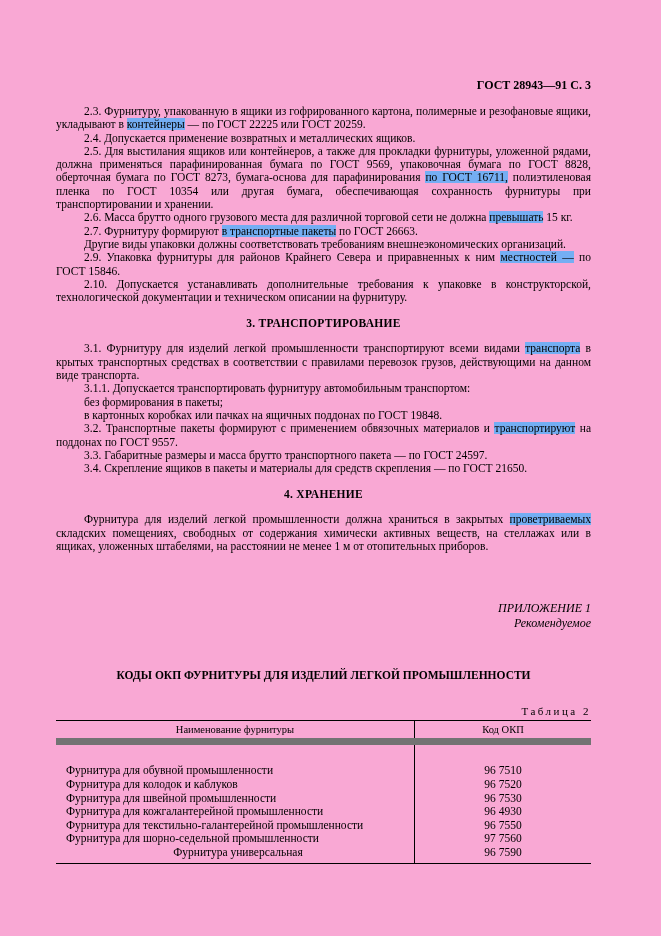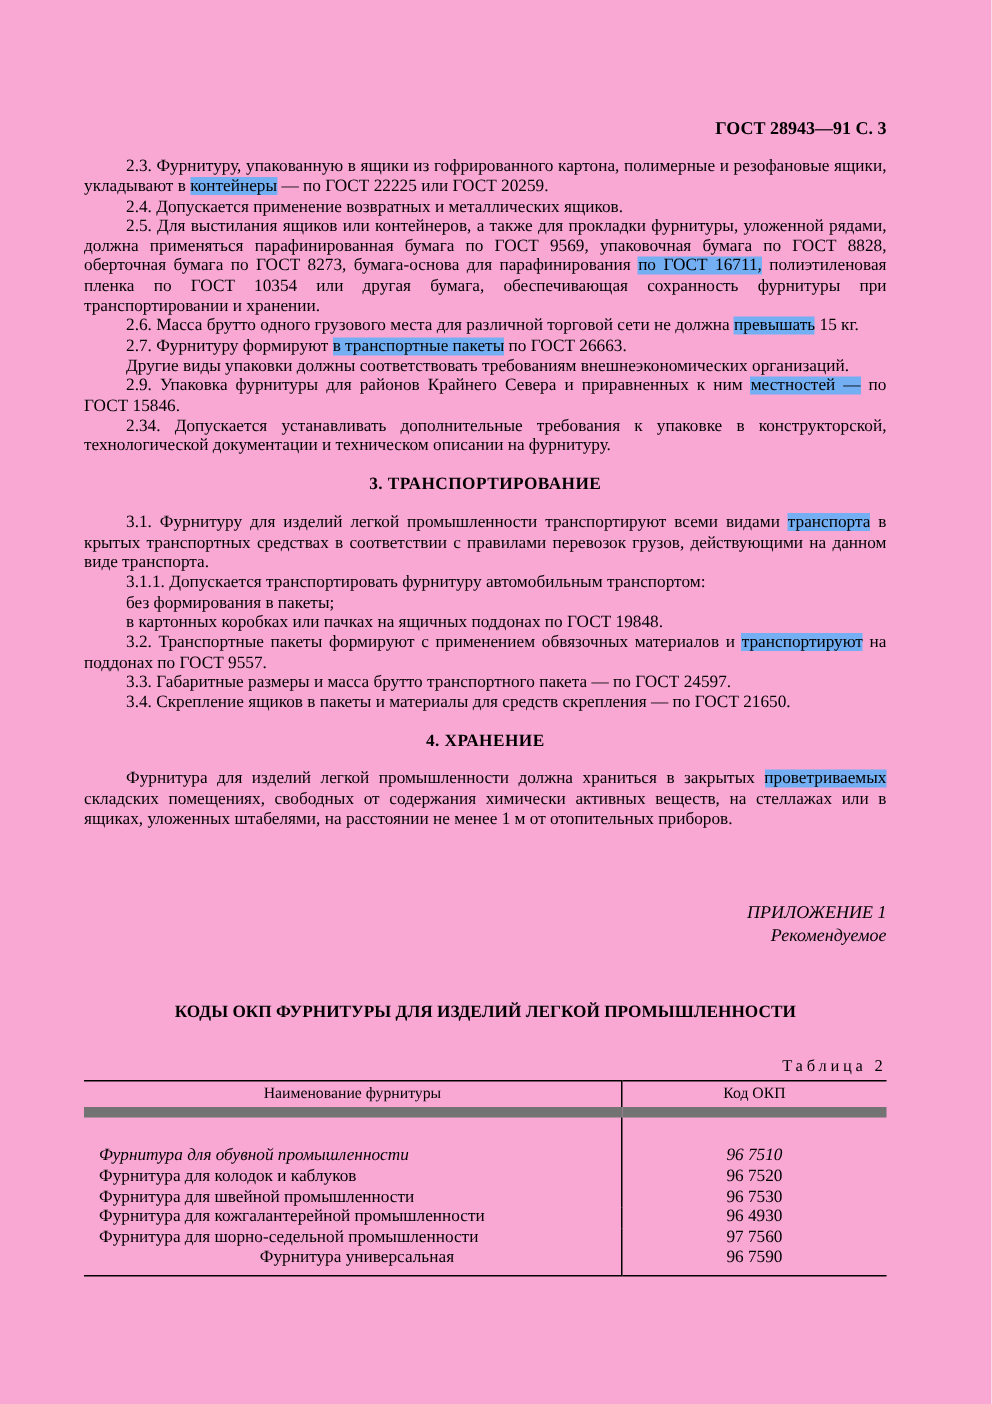--- a/index.html
+++ b/index.html
@@ -69,39 +69,39 @@
     font-size: 10.5px;
     text-align: center;
     padding: 3px 4px;
     border-bottom: 7px solid #737373;
   }
   table.okp th.name-head, table.okp td.name-cell { border-right: 1px solid #000; }
   table.okp th.name-head { width: 67%; }
   table.okp td { padding: 0 4px; line-height: 13.6px; }
   table.okp td.name-cell { text-align: left; padding-left: 10px; }
   table.okp td.code-cell { text-align: center; }
-  table.okp tbody tr:first-child td { padding-top: 19px; font-style: italic; }
+  table.okp tbody tr:first-child td { padding-top: 19px; }
   table.okp tbody tr:last-child td { padding-bottom: 4px; text-align: center; }
 </style>
 </head>
 <body>
 
 <div class="page">
 
   <div class="doc-header">ГОСТ 28943—91 С. 3</div>
 
   <div class="body-blocks">
       <p class="para"><span>2.3. Фурнитуру, упакованную в ящики из гофрированного картона, полимерные и резофановые ящики, укладывают в </span><span class="hl">контейнеры</span><span> — по ГОСТ 22225 или ГОСТ 20259.</span></p>
       <p class="para"><span>2.4. Допускается применение возвратных и металлических ящиков.</span></p>
       <p class="para"><span>2.5. Для выстилания ящиков или контейнеров, а также для прокладки фурнитуры, уложенной рядами, должна применяться парафинированная бумага по ГОСТ 9569, упаковочная бумага по ГОСТ 8828, оберточная бумага по ГОСТ 8273, бумага-основа для парафинирования </span><span class="hl">по ГОСТ 16711,</span><span> полиэтиленовая пленка по ГОСТ 10354 или другая бумага, обеспечивающая сохранность фурнитуры при транспортировании и хранении.</span></p>
       <p class="para"><span>2.6. Масса брутто одного грузового места для различной торговой сети не должна </span><span class="hl">превышать</span><span> 15 кг.</span></p>
       <p class="para"><span>2.7. Фурнитуру формируют </span><span class="hl">в транспортные пакеты</span><span> по ГОСТ 26663.</span></p>
       <p class="para"><span>Другие виды упаковки должны соответствовать требованиям внешнеэкономических организаций.</span></p>
       <p class="para"><span>2.9. Упаковка фурнитуры для районов Крайнего Севера и приравненных к ним </span><span class="hl">местностей —</span><span> по ГОСТ 15846.</span></p>
-      <p class="para"><span>2.34. Допускается устанавливать дополнительные требования к упаковке в конструкторской, технологической документации и техническом описании на фурнитуру.</span></p>
+      <p class="para"><span>2.10. Допускается устанавливать дополнительные требования к упаковке в конструкторской, технологической документации и техническом описании на фурнитуру.</span></p>
       <div class="sec-heading"><span>3. ТРАНСПОРТИРОВАНИЕ</span></div>
       <p class="para"><span>3.1. Фурнитуру для изделий легкой промышленности транспортируют всеми видами </span><span class="hl">транспорта</span><span> в крытых транспортных средствах в соответствии с правилами перевозок грузов, действующими на данном виде транспорта.</span></p>
       <p class="para"><span>3.1.1. Допускается транспортировать фурнитуру автомобильным транспортом:</span></p>
       <p class="para"><span>без формирования в пакеты;</span></p>
       <p class="para"><span>в картонных коробках или пачках на ящичных поддонах по ГОСТ 19848.</span></p>
       <p class="para"><span>3.2. Транспортные пакеты формируют с применением обвязочных материалов и </span><span class="hl">транспортируют</span><span> на поддонах по ГОСТ 9557.</span></p>
       <p class="para"><span>3.3. Габаритные размеры и масса брутто транспортного пакета — по ГОСТ 24597.</span></p>
       <p class="para"><span>3.4. Скрепление ящиков в пакеты и материалы для средств скрепления — по ГОСТ 21650.</span></p>
       <div class="sec-heading"><span>4. ХРАНЕНИЕ</span></div>
       <p class="para"><span>Фурнитура для изделий легкой промышленности должна храниться в закрытых </span><span class="hl">проветриваемых</span><span> складских помещениях, свободных от содержания химически активных веществ, на стеллажах или в ящиках, уложенных штабелями, на расстоянии не менее 1 м от отопительных приборов.</span></p>
@@ -134,20 +134,24 @@
         </tr>
         <tr>
           <td class="name-cell">Фурнитура для швейной промышленности</td>
           <td class="code-cell">96 7530</td>
         </tr>
         <tr>
           <td class="name-cell">Фурнитура для кожгалантерейной промышленности</td>
           <td class="code-cell">96 4930</td>
         </tr>
         <tr>
+          <td class="name-cell">Фурнитура для текстильно-галантерейной промышленности</td>
+          <td class="code-cell">96 7550</td>
+        </tr>
+        <tr>
           <td class="name-cell">Фурнитура для шорно-седельной промышленности</td>
           <td class="code-cell">97 7560</td>
         </tr>
         <tr>
           <td class="name-cell">Фурнитура универсальная</td>
           <td class="code-cell">96 7590</td>
         </tr>
       </tbody>
   </table>
 

